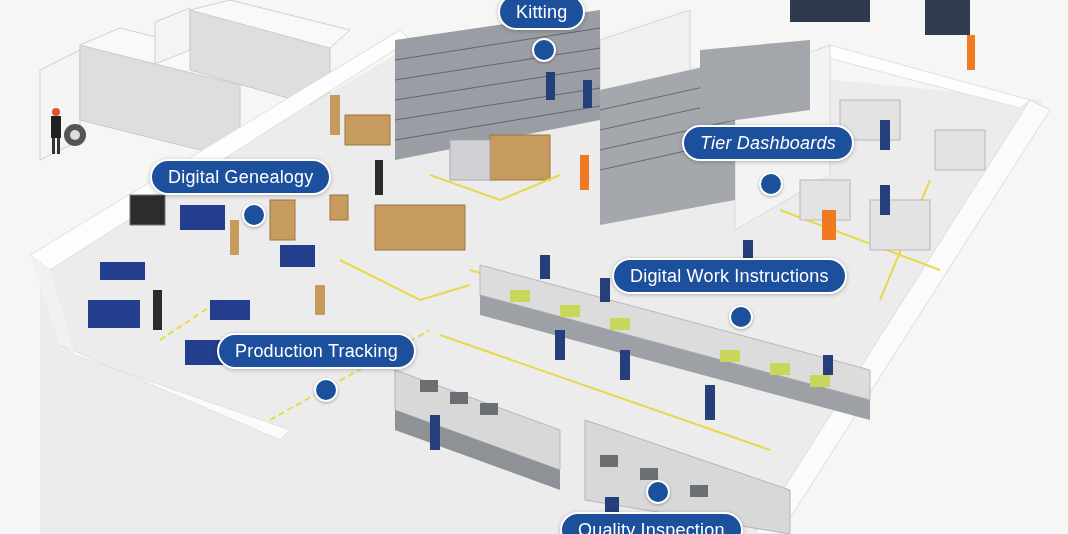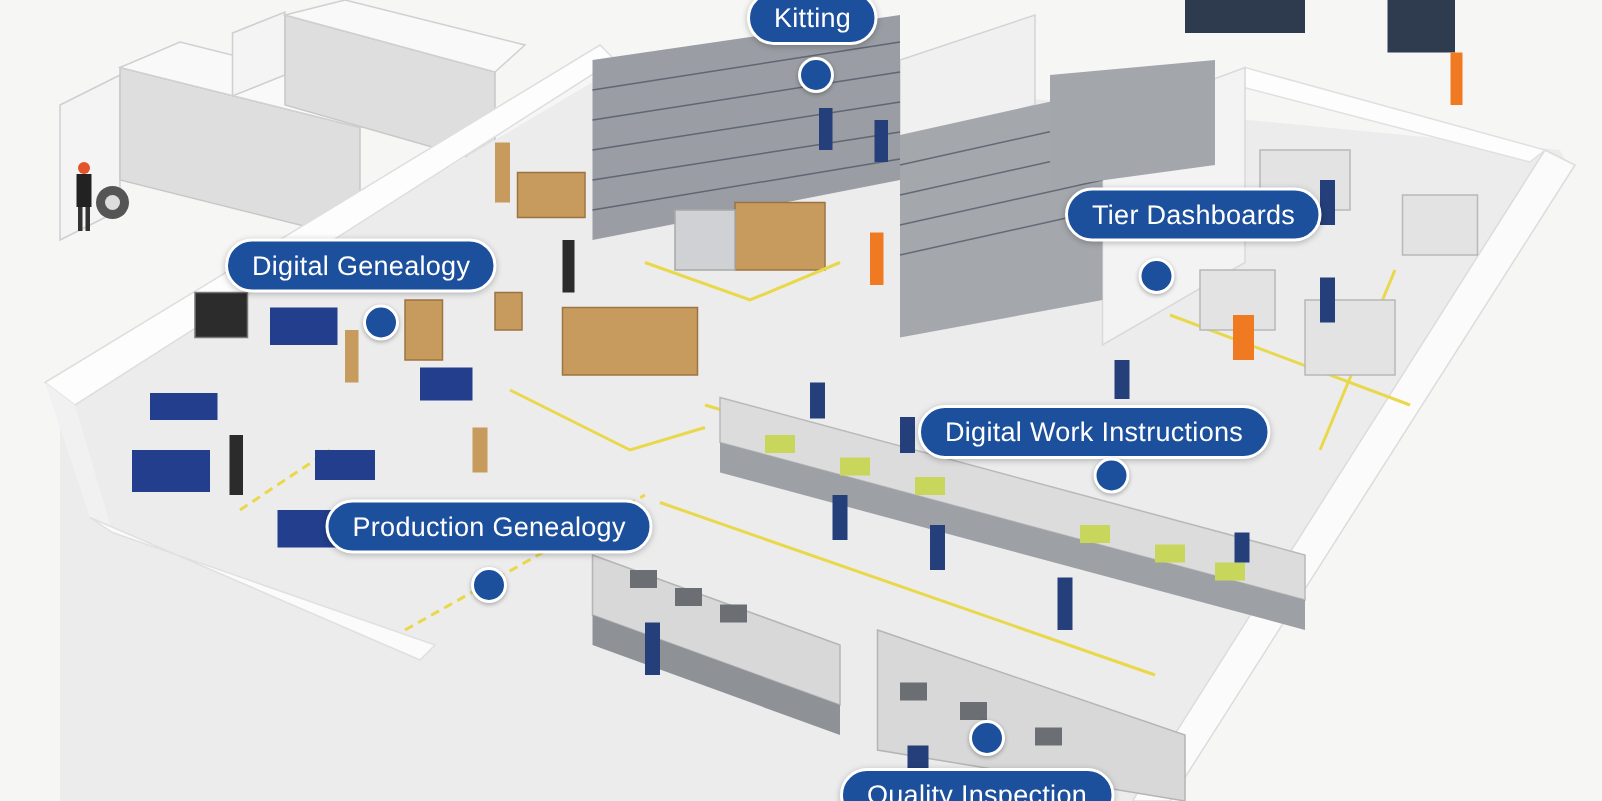--- a/index.html
+++ b/index.html
@@ -185,23 +185,23 @@
     </g>
   </g>
 </svg>
 
 <div class="hotspot-label" style="left:498px; top:-6px;">Kitting</div>
 <div class="hotspot-dot" style="left:532px; top:38px;"></div>
 
 <div class="hotspot-label" style="left:150px; top:159px;">Digital Genealogy</div>
 <div class="hotspot-dot" style="left:242px; top:203px;"></div>
 
-<div class="hotspot-label" style="left:710px; top:125px;">Tier Dashboards</div>
+<div class="hotspot-label" style="left:682px; top:125px;font-style:italic;">Tier Dashboards</div>
 <div class="hotspot-dot" style="left:759px; top:172px;"></div>
 
-<div class="hotspot-label" style="left:612px; top:270px;">Digital Work Instructions</div>
+<div class="hotspot-label" style="left:612px; top:258px;">Digital Work Instructions</div>
 <div class="hotspot-dot" style="left:729px; top:305px;"></div>
 
-<div class="hotspot-label" style="left:217px; top:333px;">Production Genealogy</div>
+<div class="hotspot-label" style="left:217px; top:333px;">Production Tracking</div>
 <div class="hotspot-dot" style="left:314px; top:378px;"></div>
 
 <div class="hotspot-dot" style="left:646px; top:480px;"></div>
 <div class="hotspot-label" style="left:560px; top:512px;">Quality Inspection</div>
 
 </body></html>

